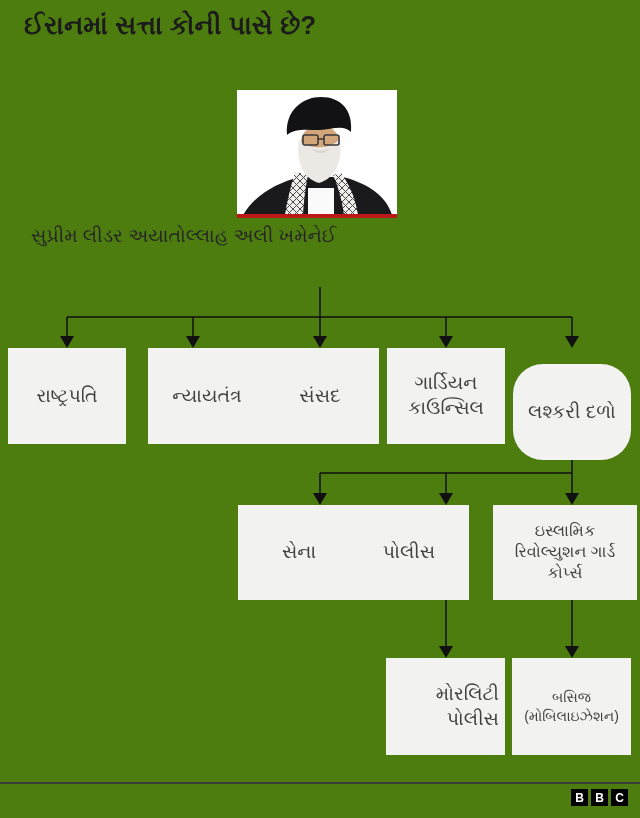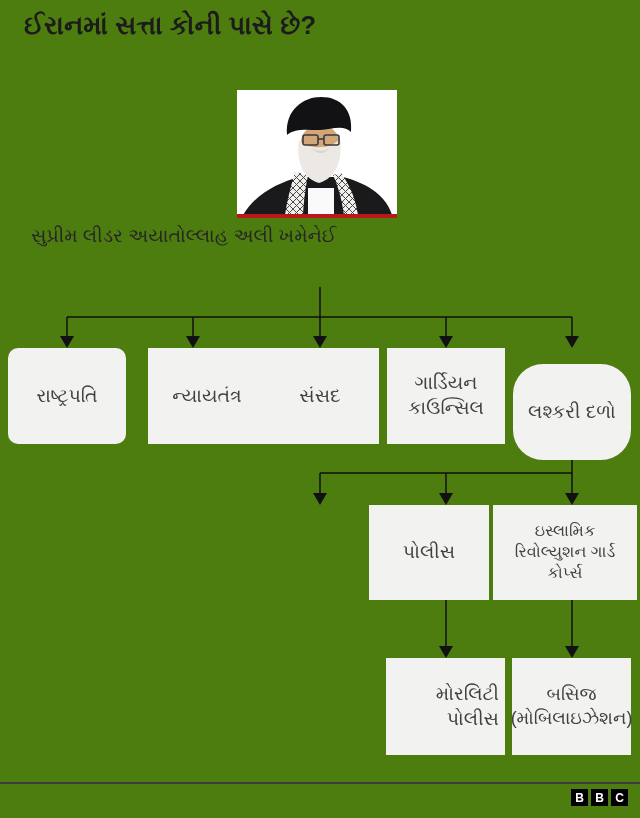--- a/index.html
+++ b/index.html
@@ -23,30 +23,30 @@
   }
   svg.connectors { position:absolute; left:0; top:0; width:640px; height:818px; }
   .cline { stroke:#111111; stroke-width:1.5; fill:none; }
   .ahead { fill:#111111; stroke:none; }
   .box {
     position:absolute; background:#f2f2f0; color:#414141;
     display:flex; align-items:center; justify-content:center;
     text-align:center; font-size:19px; line-height:1.3;
     padding:0 6px; box-sizing:border-box;
   }
-  .b-president  { left:8px;   top:348px; width:118px; height:96px;border-radius:10px; }
+  .b-president  { left:8px;   top:348px; width:118px; height:96px; }
   .b-judiciary  { left:148px; top:348px; width:118px; height:96px; }
   .b-parliament { left:261px; top:348px; width:118px; height:96px; }
   .b-guardian   { left:387px; top:348px; width:118px; height:96px; }
   .b-military   { left:513px; top:364px; width:118px; height:96px;border-radius:30px; }
   .b-army   { left:238px; top:505px; width:122px; height:95px; }
-  .b-police { left:369px; top:505px; width:120px; height:95px; }
+  .b-police { left:349px; top:505px; width:120px; height:95px; }
   .b-irgc   { left:493px; top:505px; width:144px; height:95px; font-size:16px;text-align:center; }
   .b-morality { left:386px; top:658px; width:119px; height:97px;text-align:right; }
-  .b-basij    { left:512px; top:658px; width:119px; height:97px; font-size:18px; }
+  .b-basij    { left:512px; top:658px; width:119px; height:97px; font-size:14px; }
   .footer-line {
     position:absolute; left:0; top:782px; width:640px; height:2px; background:#3c3c3c;
   }
   .bbc-logo { position:absolute; right:12px; top:789px; display:flex; gap:3px; }
   .bbc-block {
     width:17px; height:17px; background:#000000; color:#ffffff;
     font-weight:700; font-size:12px; display:flex; align-items:center; justify-content:center;
     font-family:"Liberation Sans","DejaVu Sans",sans-serif;
   }
 </style>
@@ -124,20 +124,21 @@
       <polygon class="ahead" points="565,646 579,646 572,658"></polygon>
     </g>
   </svg>
 
   <div class="box b-president">રાષ્ટ્રપતિ</div>
   <div class="box b-judiciary">ન્યાયતંત્ર</div>
   <div class="box b-guardian">ગાર્ડિયન કાઉન્સિલ</div>
   <div class="box b-parliament">સંસદ</div>
   <div class="box b-military">લશ્કરી દળો</div>
 
+  <div class="box b-army">સેના</div>
   <div class="box b-police">પોલીસ</div>
   <div class="box b-irgc">ઇસ્લામિક રિવોલ્યુશન ગાર્ડ કોર્પ્સ</div>
 
   <div class="box b-morality">મોરલિટી પોલીસ</div>
   <div class="box b-basij">બસિજ (મોબિલાઇઝેશન)</div>
 
   <div class="footer-line"></div>
   <div class="bbc-logo">
     <div class="bbc-block">B</div>
     <div class="bbc-block">B</div>

